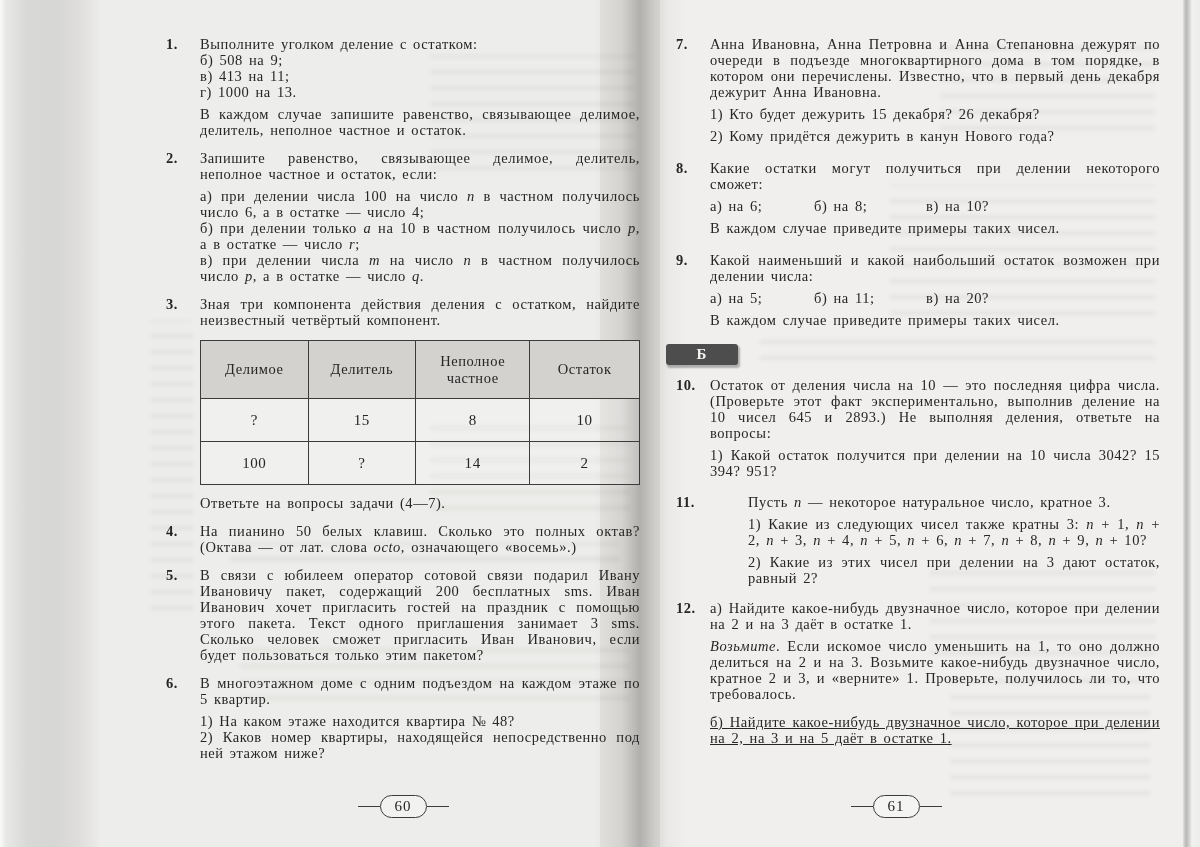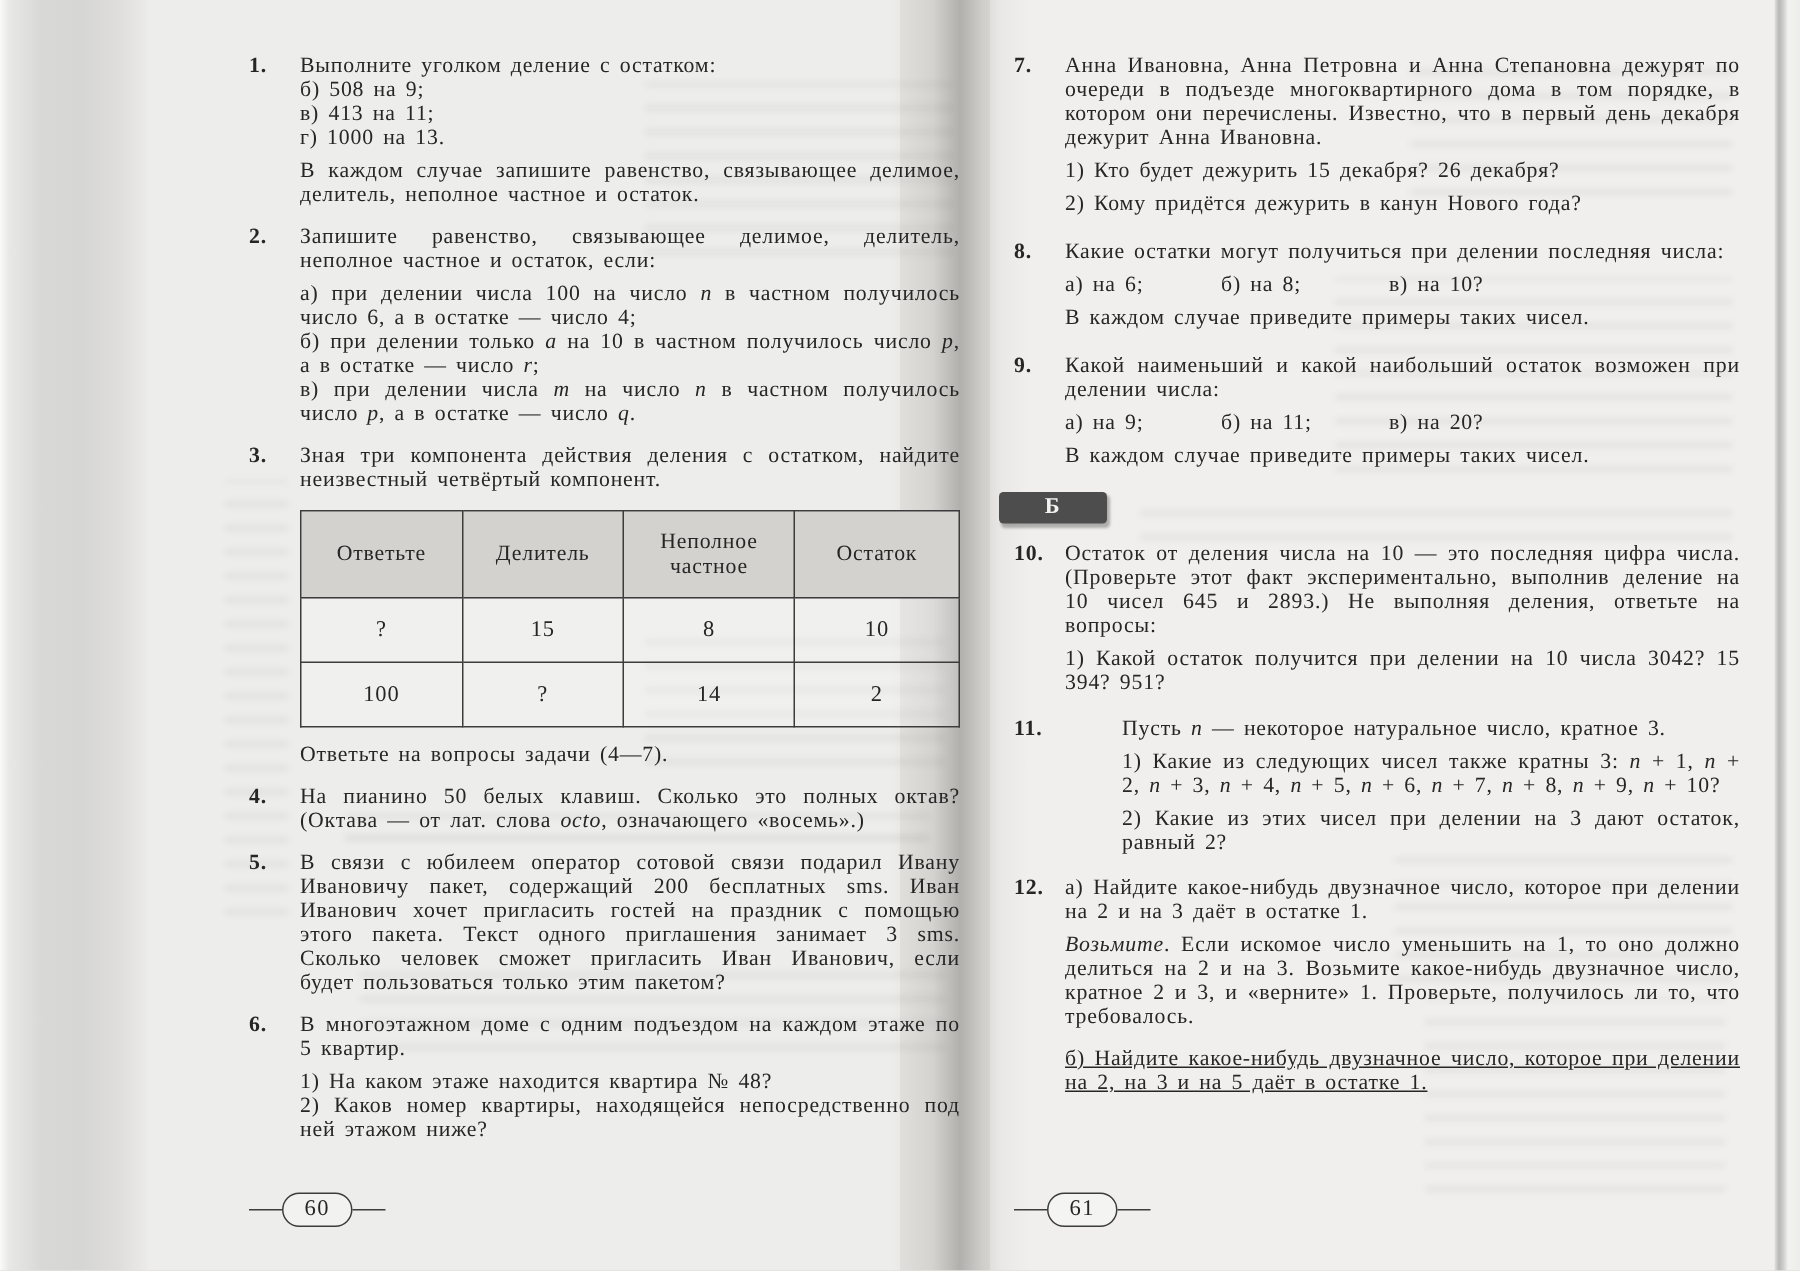--- a/index.html
+++ b/index.html
@@ -62,21 +62,21 @@
 
   
   .badge-row{margin:16px 0 12px -10px;}
   .badge{
     display:inline-block;width:72px;height:21px;line-height:21px;text-align:center;
     background:#4d4d4d;color:#f2f2f0;font-weight:700;font-size:15px;border-radius:3px;
     box-shadow:1.5px 2.5px 2px rgba(0,0,0,0.28);letter-spacing:1px;
   }
 
   
-  .pagenum{position:absolute;top:795px;display:flex;align-items:center;justify-content:flex-start;z-index:3;}
+  .pagenum{position:absolute;top:795px;display:flex;align-items:center;justify-content:center;z-index:3;}
   .pagenum-left{left:166px;width:474px;}
   .pagenum-right{left:676px;width:440px;}
   .dash{width:22px;height:1.6px;background:#3c3c3c;}
   .pill{
     border:1.6px solid #3c3c3c;border-radius:12px;padding:1px 14px;
     font-size:15px;line-height:19px;letter-spacing:1px;background:rgba(255,255,255,0.3);
   }
 </style>
 </head>
 <body>
@@ -123,21 +123,21 @@
       </div>
     </div>
 
     <div class="problem">
       <div class="pnum">3.</div>
       <div class="pbody">
         <p class="para">Зная три компонента действия деления с остатком, найдите неизвестный четвёртый компонент.</p>
         <table class="task">
           <tbody>
               <tr>
-            <th class="cw1">Ответьте</th>
+            <th class="cw1">Делимое</th>
             <th class="cw2">Делитель</th>
             <th class="cw3">Неполное частное</th>
             <th class="cw4">Остаток</th>
           </tr>
           <tr>
             <td>?</td>
             <td>15</td>
             <td>8</td>
             <td>10</td>
           </tr>
@@ -185,34 +185,34 @@
       <div class="pbody">
         <p class="para">Анна Ивановна, Анна Петровна и Анна Степановна дежурят по очереди в подъезде многоквартирного дома в том порядке, в котором они перечислены. Известно, что в первый день декабря дежурит Анна Ивановна.</p>
         <p class="para gap">1) Кто будет дежурить 15 декабря? 26 декабря?</p>
         <p class="para gap">2) Кому придётся дежурить в канун Нового года?</p>
       </div>
     </div>
 
     <div class="problem" style="margin-top:16px;">
       <div class="pnum">8.</div>
       <div class="pbody">
-        <p class="para">Какие остатки могут получиться при делении последняя числа:</p>
+        <p class="para">Какие остатки могут получиться при делении некоторого сможет:</p>
         <p class="optrow gap">
           <span class="o1">а) на 6;</span><span class="o2">б) на 8;</span><span>в) на 10?</span>
         </p>
         <p class="para gap">В каждом случае приведите примеры таких чисел.</p>
       </div>
     </div>
 
     <div class="problem" style="margin-top:16px;">
       <div class="pnum">9.</div>
       <div class="pbody">
         <p class="para">Какой наименьший и какой наибольший остаток возможен при делении числа:</p>
         <p class="optrow gap">
-          <span class="o1">а) на 9;</span><span class="o2">б) на 11;</span><span>в) на 20?</span>
+          <span class="o1">а) на 5;</span><span class="o2">б) на 11;</span><span>в) на 20?</span>
         </p>
         <p class="para gap">В каждом случае приведите примеры таких чисел.</p>
       </div>
     </div>
 
     <div class="badge-row">
       <span class="badge">Б</span>
     </div>
 
     <div class="problem">

